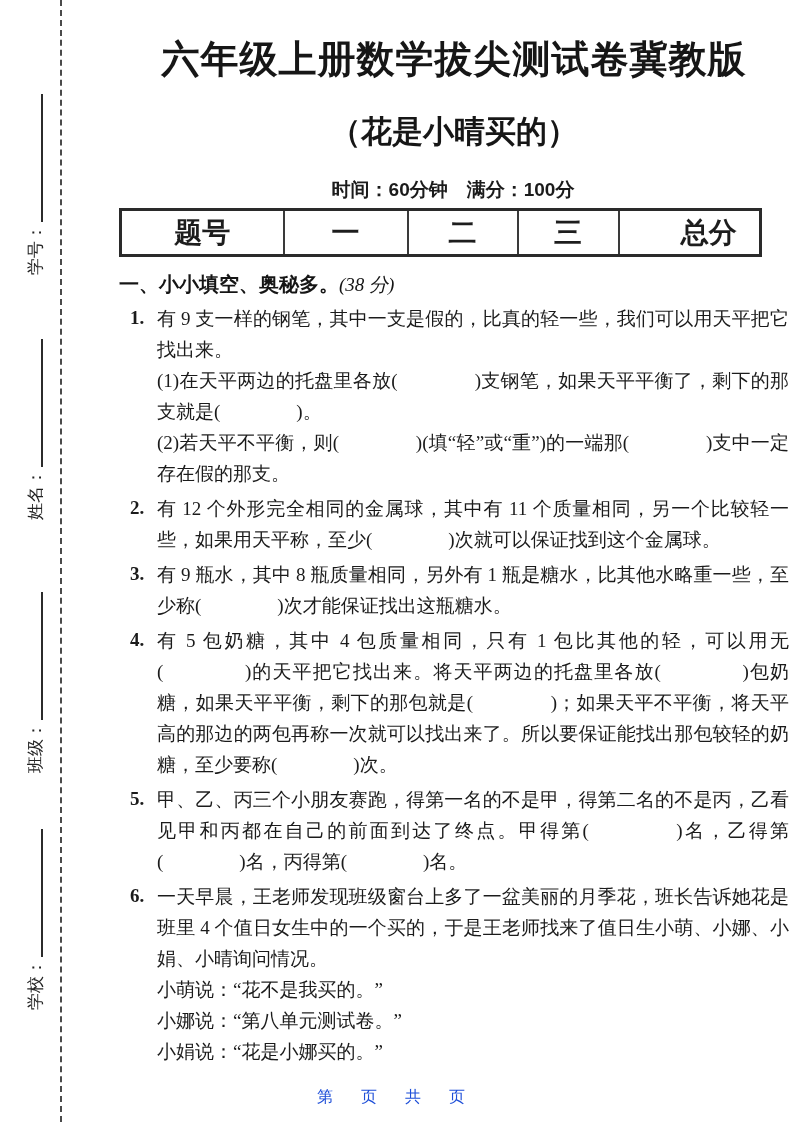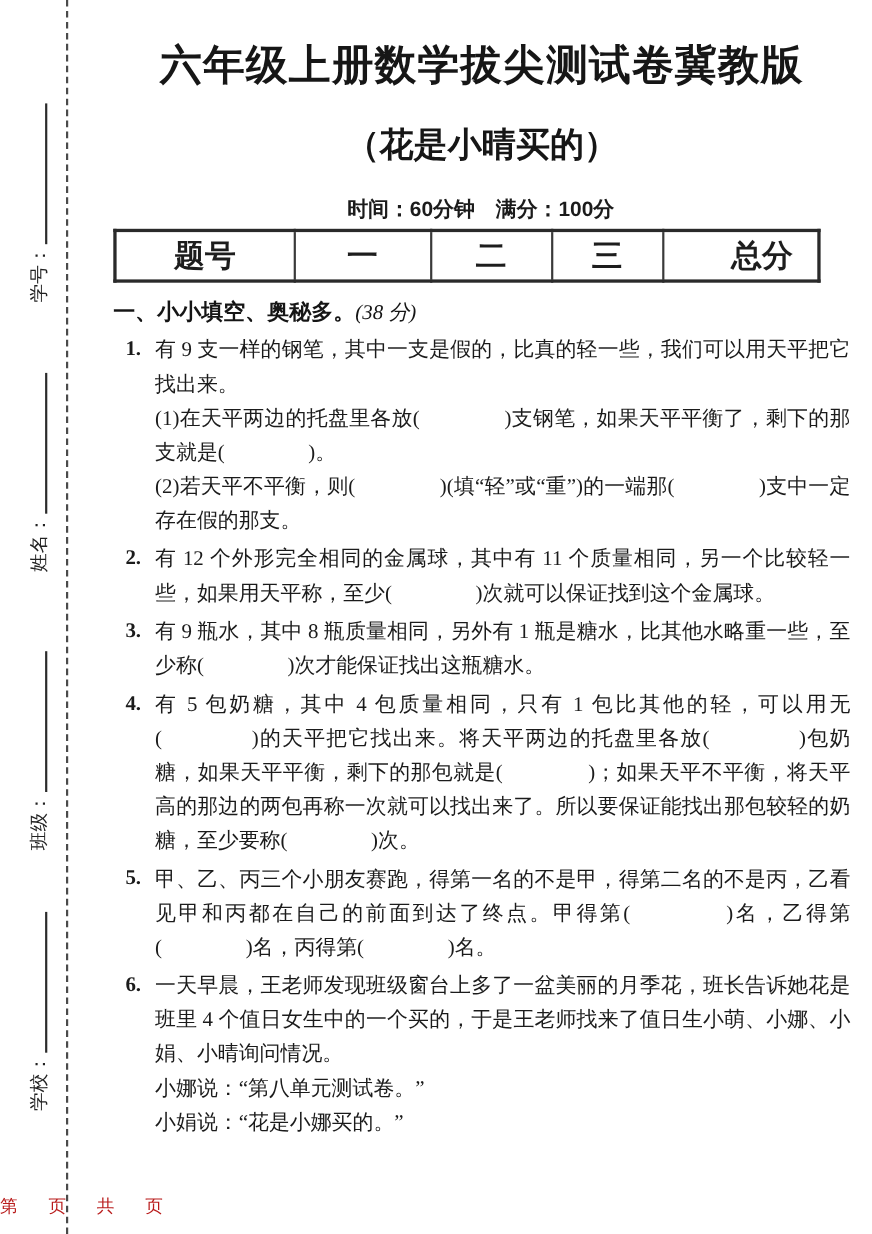--- a/index.html
+++ b/index.html
@@ -31,21 +31,21 @@
     width: 128px; height: 2px; margin: 0 0 3px 2px;
     background: #2b2b2b;
   }
   #field-xuehao { top: 157px; }
   #field-xingming { top: 402px; }
   #field-banji { top: 655px; }
   #field-xuexiao { top: 892px; }
 
   
   .content {
-    position: absolute; left: 103px; top: 26px; width: 670px;
+    position: absolute; left: 119px; top: 26px; width: 670px;
   }
   .title {
     font-family: "Liberation Sans", "DejaVu Sans", sans-serif;
     font-weight: 900; font-size: 38px; letter-spacing: 1px;
     text-align: center; margin: 8px 0 0 0; color: #161616;
   }
   .subtitle {
     font-family: "Liberation Sans", "DejaVu Sans", sans-serif;
     font-weight: 900; font-size: 31px;
     text-align: center; margin-top: 26px; color: #161616;
@@ -94,22 +94,22 @@
   }
   .qtext { flex: 1; }
   .qpart {
     margin: 0; font-size: 19px; line-height: 31px;
     text-align: justify; white-space: pre-wrap;
   }
 
   
   .footer {
     position: absolute; bottom: 14px; left: 0; width: 788px;
-    text-align: left; font-size: 16px; letter-spacing: 6px;
-    color: #b91c1c;
+    text-align: center; font-size: 16px; letter-spacing: 6px;
+    color: #1d4ed8;
   }
 </style>
 </head>
 <body>
 
 <div class="margin-rule"></div>
 
 <div class="side-field" id="field-xuehao">
   <span class="side-label">学号：</span>
   <span class="side-line"></span>
@@ -181,20 +181,21 @@
     <div class="qnum">5.</div>
     <div class="qtext">
       <p class="qpart">甲、乙、丙三个小朋友赛跑，得第一名的不是甲，得第二名的不是丙，乙看见甲和丙都在自己的前面到达了终点。甲得第(　　　　)名，乙得第(　　　　)名，丙得第(　　　　)名。</p>
     </div>
   </div>
 
   <div class="question">
     <div class="qnum">6.</div>
     <div class="qtext">
       <p class="qpart">一天早晨，王老师发现班级窗台上多了一盆美丽的月季花，班长告诉她花是班里 4 个值日女生中的一个买的，于是王老师找来了值日生小萌、小娜、小娟、小晴询问情况。</p>
+      <p class="qpart">小萌说：“花不是我买的。”</p>
       <p class="qpart">小娜说：“第八单元测试卷。”</p>
       <p class="qpart">小娟说：“花是小娜买的。”</p>
     </div>
   </div>
 
 </div>
 
 <div class="footer">第　页　共　页</div>
 
 </body></html>

